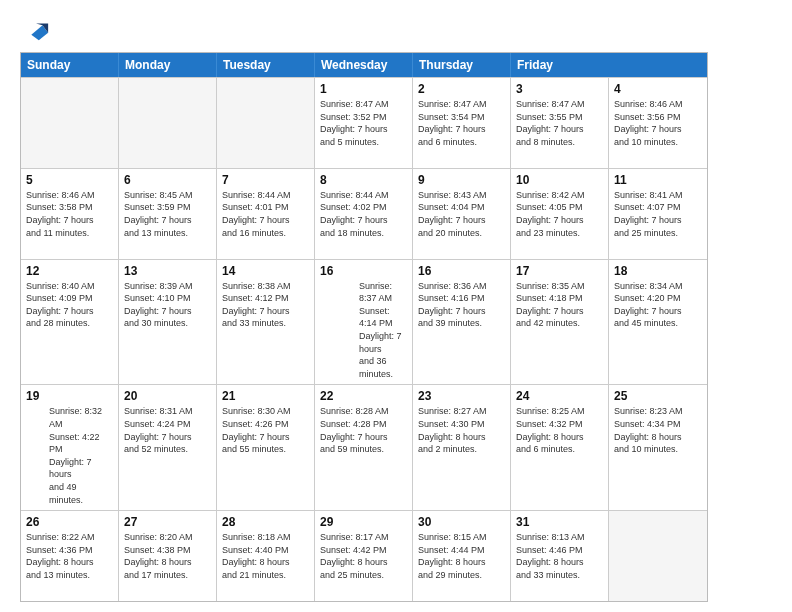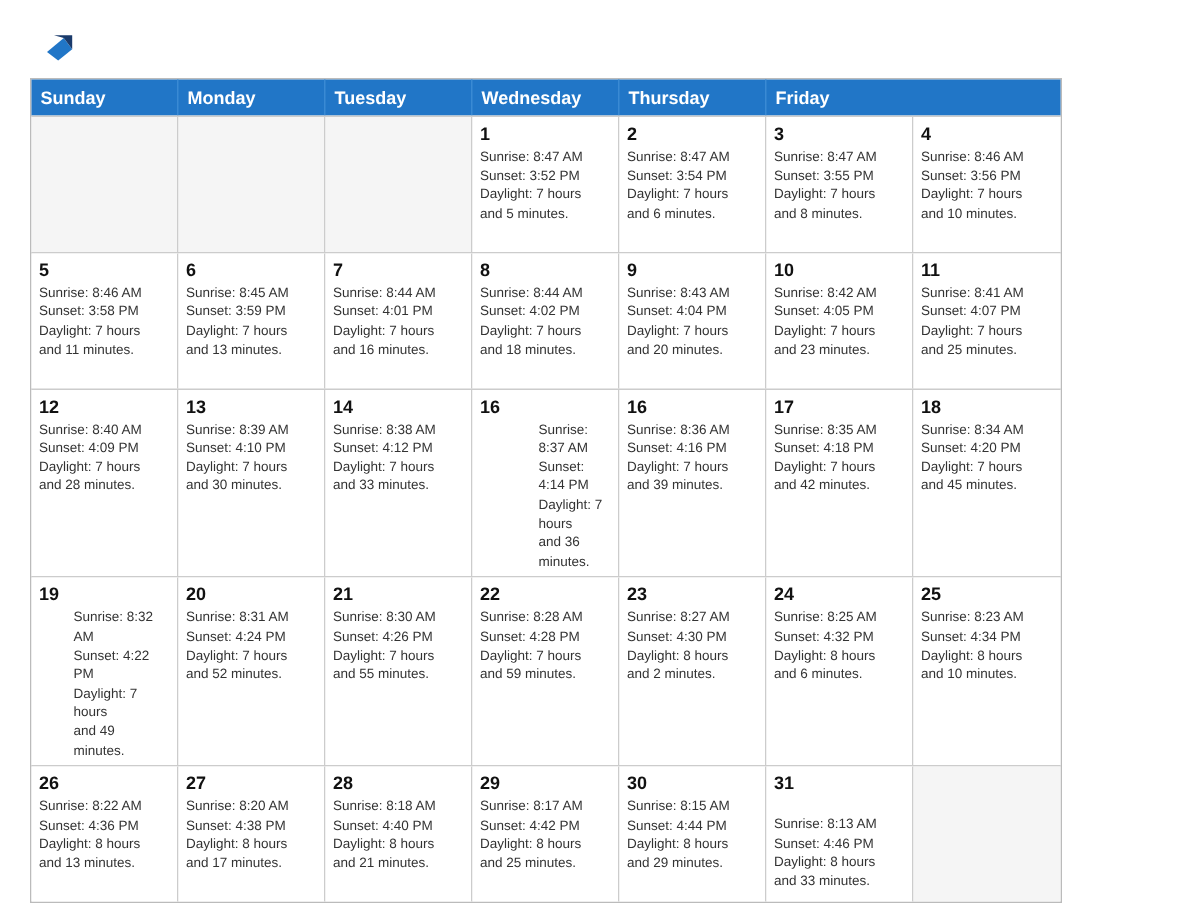--- a/index.html
+++ b/index.html
@@ -358,21 +358,21 @@
           </div>
           <div class="cal-cell">
             <div class="cell-date">30</div>
             <div class="cell-info" style="white-space: pre-line;">Sunrise: 8:15 AM
 Sunset: 4:44 PM
 Daylight: 8 hours
 and 29 minutes.</div>
           </div>
           <div class="cal-cell">
             <div class="cell-date">31</div>
-            <div class="cell-info" style="white-space: pre-line; margin-top: 12px;">Sunrise: 8:13 AM
+            <div class="cell-info" style="white-space: pre-line;">Sunrise: 8:13 AM
 Sunset: 4:46 PM
 Daylight: 8 hours
 and 33 minutes.</div>
           </div>
           <div class="cal-cell empty"></div>
         </div>
       </div>
   </div>
 </div>
 

